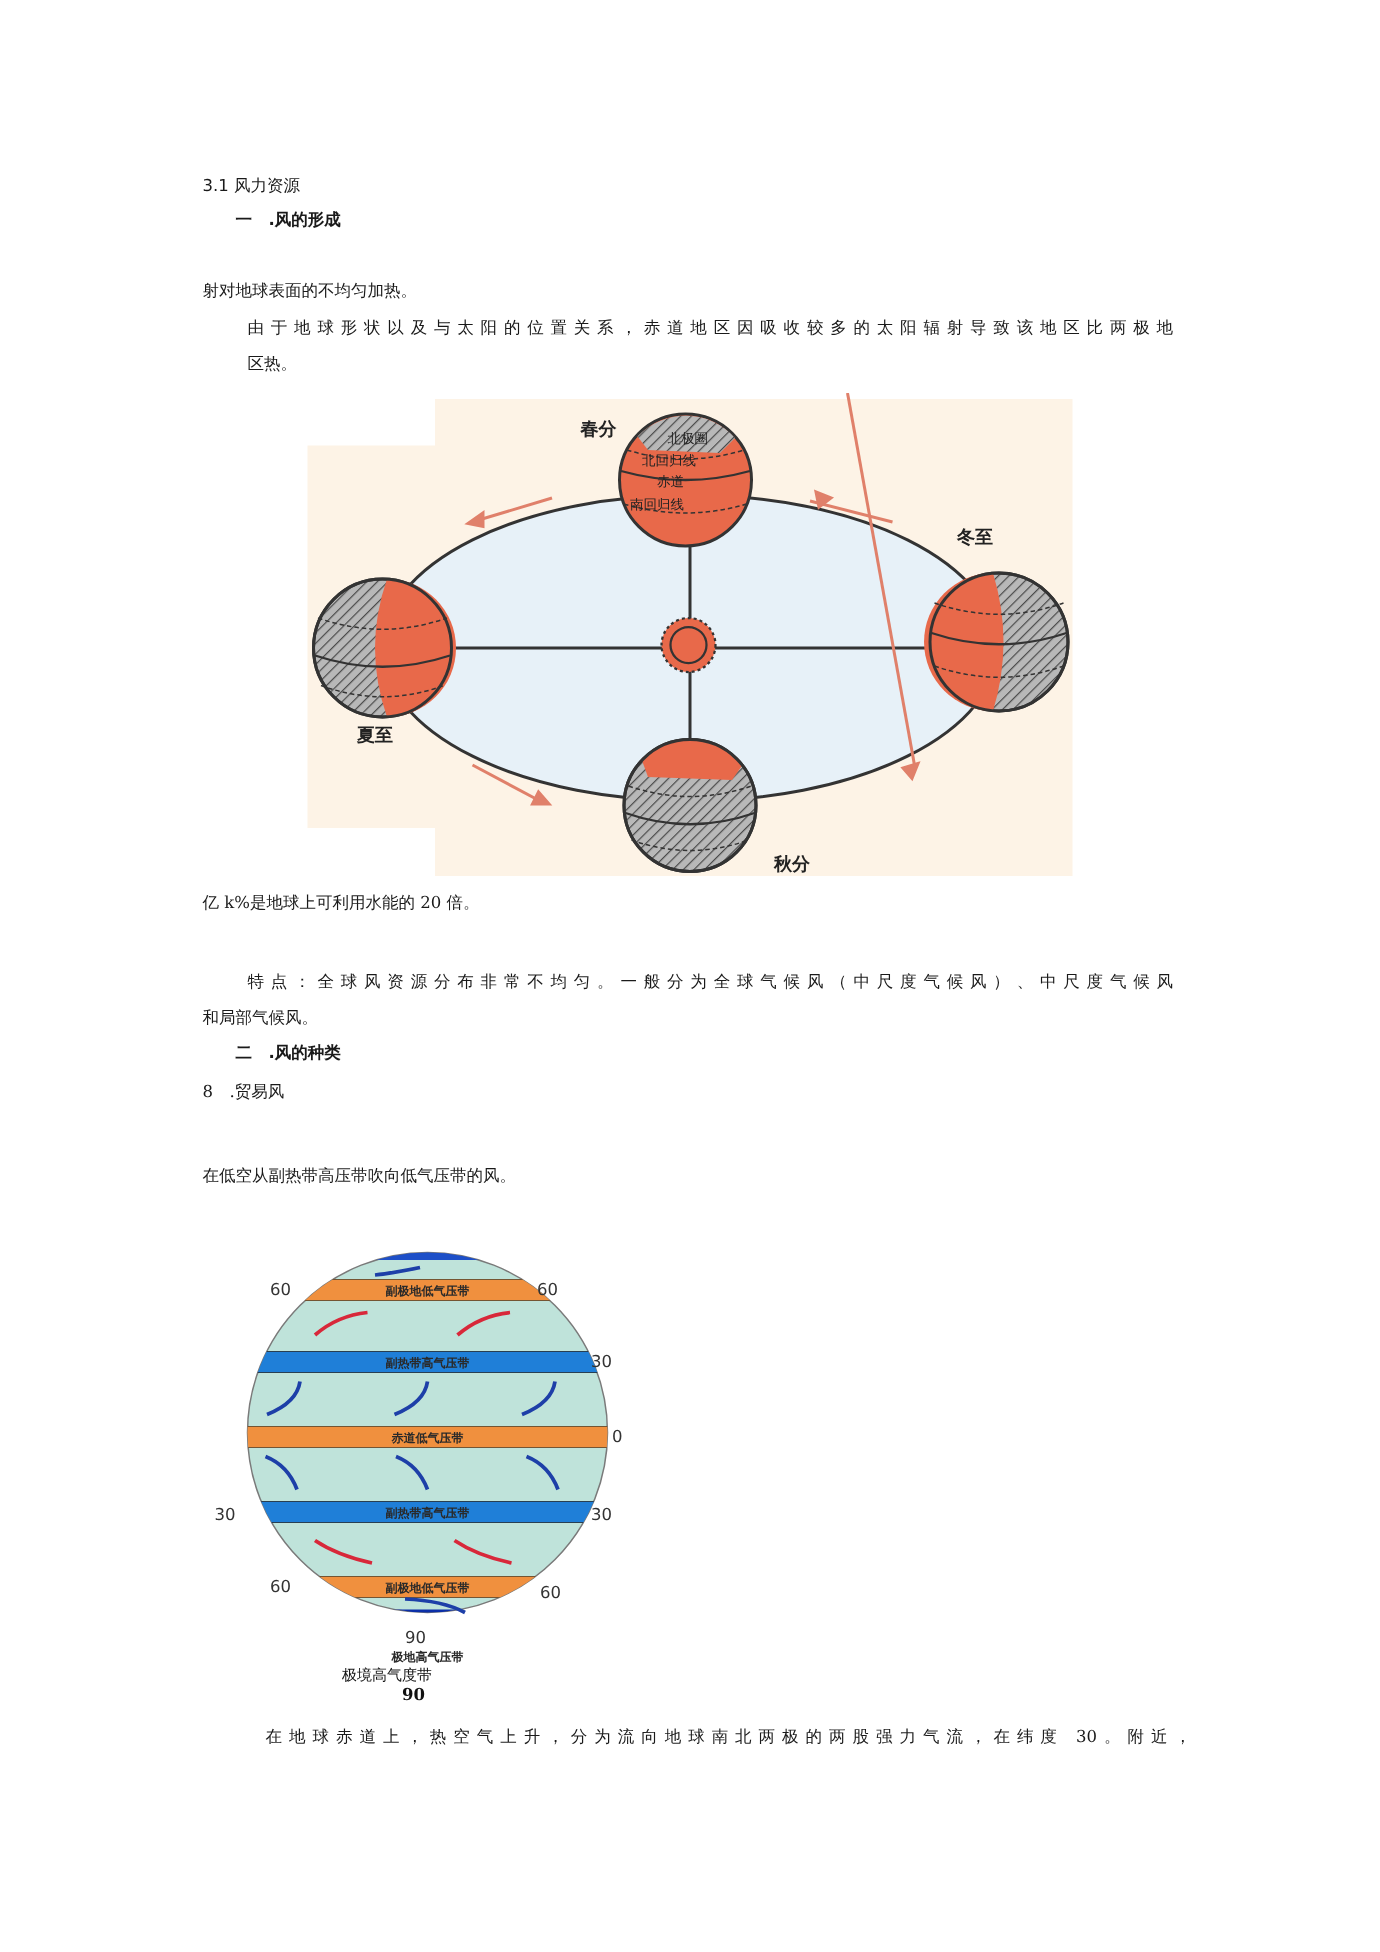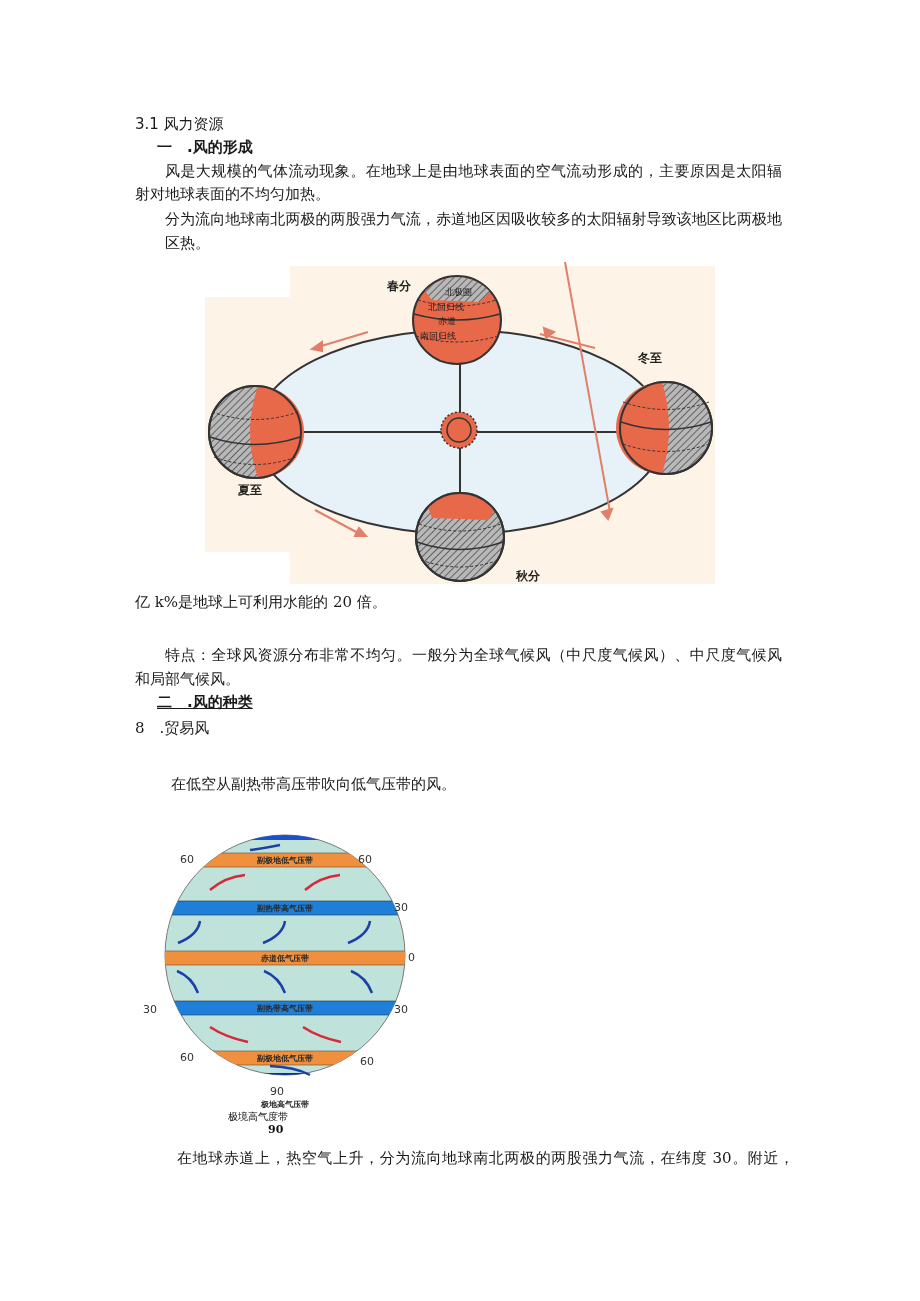--- a/index.html
+++ b/index.html
@@ -1,35 +1,34 @@
 <!DOCTYPE html>
 <html><head>
 <meta charset="utf-8">
 <style>
   html, body { margin:0; padding:0; background:#ffffff; }
   body { width:920px; height:1301px; position:relative; overflow:hidden;
          font-family:"DejaVu Serif", "Liberation Serif", serif; color:#1a1a1a; }
   .page { position:absolute; left:0; top:0; width:920px; height:1301px; }
-  .line { position:absolute; font-size:15px; line-height:20px; white-space:nowrap; }
+  .line { position:absolute; font-size:11px; line-height:20px; white-space:nowrap; }
   .sans { font-family:"DejaVu Sans", "Liberation Sans", sans-serif; }
   .bold { font-weight:bold;margin-left:22px; }
   .just { text-align:justify; text-align-last:justify; }
   .figure { position:absolute; }
 </style>
 </head>
 <body>
 
 <div class="page">
 
   <div class="line sans" style="left:135px;top:114px;">3.1 风力资源</div>
   <div class="line sans bold" style="left:135px;top:137px;">一　.风的形成</div>
 
-  <div class="line just" style="left:165px;top:161px;width:617px;">风是大规模的气体流动现象。在地球上是由地球表面的空气流动形成的，主要原因是太阳辐</div>
   <div class="line" style="left:135px;top:184px;">射对地球表面的不均匀加热。</div>
-  <div class="line just" style="left:165px;top:209px;width:617px;">分为流向地球南北两极的两股强力气流，赤道地区因吸收较多的太阳辐射导致该地区比两极地</div>
+  <div class="line just" style="left:165px;top:209px;width:617px;">由于地球形状以及与太阳的位置关系，赤道地区因吸收较多的太阳辐射导致该地区比两极地</div>
   <div class="line" style="left:135px;top:233px;padding-left:30px;">区热。</div>
 
   <svg class="figure" style="left:200px;top:262px;" width="520" height="325" viewBox="0 0 520 325">
     <defs>
       <pattern id="hatch" width="5" height="5" patternUnits="userSpaceOnUse" patternTransform="rotate(45)">
         <rect width="5" height="5" fill="#b8b8b8"></rect>
         <line x1="0" y1="0" x2="0" y2="5" stroke="#4a4a4a" stroke-width="1.6"></line>
       </pattern>
     </defs>
     <rect x="90" y="4" width="425" height="318" fill="#fdf3e6"></rect>
@@ -92,23 +91,23 @@
       <path d="M219 262 Q260 276 301 262" fill="none" stroke="#333" stroke-width="1" stroke-dasharray="3 2"></path>
       <path d="M221 298 Q260 312 299 298" fill="none" stroke="#333" stroke-width="1" stroke-dasharray="3 2"></path>
       <circle cx="260" cy="275" r="44" fill="none" stroke="#333" stroke-width="2"></circle>
     </g>
     <text x="316" y="318" font-size="12" font-weight="bold" fill="#222" font-family="DejaVu Sans, sans-serif">秋分</text>
   </svg>
 
   <div class="line" style="left:135px;top:592px;">亿 k%是地球上可利用水能的 20 倍。</div>
   <div class="line just" style="left:165px;top:645px;width:617px;">特点：全球风资源分布非常不均匀。一般分为全球气候风（中尺度气候风）、中尺度气候风</div>
   <div class="line" style="left:135px;top:669px;">和局部气候风。</div>
-  <div class="line sans bold" style="left:135px;top:692px;text-decoration:underline;">二　.风的种类</div>
+  <div class="line sans bold" style="left:135px;top:692px;">二　.风的种类</div>
   <div class="line" style="left:135px;top:718px;">8　.贸易风</div>
-  <div class="line" style="left:135px;top:774px;margin-left:36px;">在低空从副热带高压带吹向低气压带的风。</div>
+  <div class="line" style="left:135px;top:774px;">在低空从副热带高压带吹向低气压带的风。</div>
 
   <svg class="figure" style="left:130px;top:805px;" width="290" height="330" viewBox="0 0 290 330">
     <defs>
       <clipPath id="gc">
           <circle cx="155" cy="150" r="120"></circle>
         </clipPath>
     </defs>
     <circle cx="155" cy="150" r="120" fill="#bfe3da" stroke="#7a7a7a" stroke-width="1"></circle>
     <g clip-path="url(#gc)">
       <rect x="0" y="25" width="290" height="10" fill="#1d4fc8"></rect>

